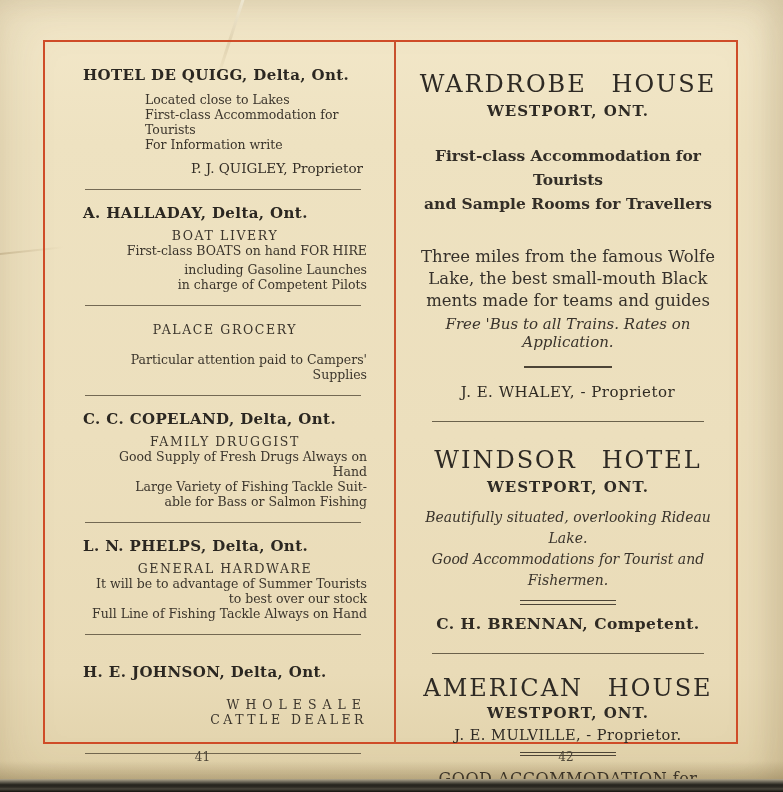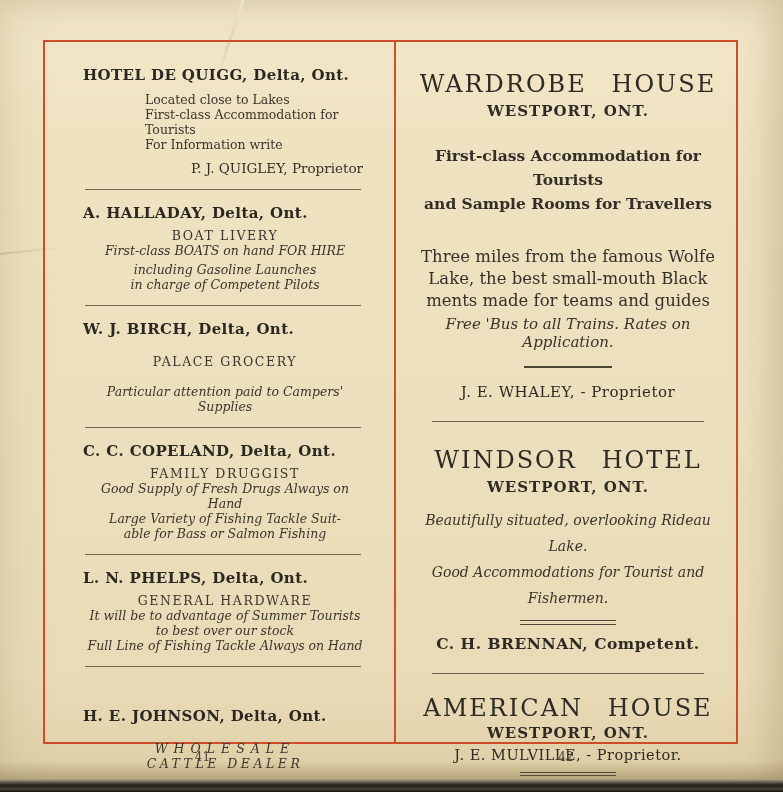--- a/index.html
+++ b/index.html
@@ -24,21 +24,21 @@
   }
   .gutter{position:absolute;left:394px;top:40px;width:2px;height:704px;background:#c8512e;}
   .col{position:absolute;top:42px;box-sizing:border-box;color:#35302a;}
   .col.left{left:45px;width:348px;padding:0 26px 0 38px;}
   .col.right{left:398px;width:340px;padding:0 12px;text-align:center;}
 
   
   .ad-title{font-weight:bold;font-size:15px;letter-spacing:.4px;color:#2b2721;}
   .bline{font-size:12.5px;line-height:15px;color:#3b352c;}
   .indent68{margin-left:62px;margin-top:8px;}
-  .centered{text-align:center;font-style:italic;}
+  .centered{text-align:right;}
   .sub{font-size:12.5px;letter-spacing:1.6px;text-align:center;margin-top:6px;color:#3b352c;}
   .prop-right{font-size:13.5px;text-align:right;padding-right:4px;margin-top:8px;color:#352f27;}
   .sep{border:0;border-top:1px solid rgba(75,66,48,.75);margin:13px 6px 14px 2px;}
   .ad1{margin-top:24px;}
   .ls-wide{letter-spacing:6px;}
   .ls-med{letter-spacing:3.5px;}
 
   
   .hotel-name{
     font-variant:small-caps;text-transform:lowercase;
@@ -46,21 +46,21 @@
     color:#2e2a24;line-height:36px;
   }
   .hotel-loc{font-weight:bold;font-size:15px;letter-spacing:1px;margin-top:4px;color:#2e2a24;}
   .tagline{font-weight:bold;font-size:15.5px;line-height:24px;color:#332e27;}
   .wbody{font-size:16.5px;line-height:22px;color:#35302a;margin-top:30px;}
   .notice{font-style:italic;font-size:15px;margin-top:3px;color:#3a342c;}
   .rule-short{border:0;border-top:2px solid #4c4436;width:88px;margin:15px auto 0;}
   .rule-long{border:0;border-top:1px solid rgba(75,66,48,.8);width:86%;margin:20px auto 0;}
   .rule-double{border-top:1px solid #4c4436;border-bottom:1px solid #4c4436;height:2.5px;width:96px;margin:9px auto 0;}
   .prop-line{font-size:15px;letter-spacing:.5px;margin-top:15px;color:#2f2a23;}
-  .italic-line{font-style:italic;font-size:14px;line-height:26px;color:#3a342c;}
+  .italic-line{font-style:italic;font-size:14px;line-height:21px;color:#3a342c;}
   .caps-line{font-size:16px;letter-spacing:.5px;margin-top:13px;color:#2e2a24;}
 
   .pagenum{position:absolute;top:750px;font-size:12px;color:#4b4437;text-align:center;}
   .pn-left{left:26px;width:353px;}
   .pn-right{left:394px;width:344px;}
   .bottom-shadow{position:absolute;left:0;right:0;bottom:13px;height:18px;
     background:linear-gradient(180deg,transparent,rgba(110,90,50,.28));}
   .bottom-edge{position:absolute;left:0;right:0;bottom:0;height:13px;
     background:linear-gradient(180deg,#b0a68c 0%,#6a6557 22%,#25231d 45%,#2e2b24 62%,#4a463c 76%,#14130f 100%);}
 </style>
@@ -89,21 +89,20 @@
     <div class="ad">
       <div class="ad-title">A. HALLADAY, Delta, Ont.</div>
       <div class="sub">BOAT LIVERY</div>
       <div class="bline centered">First-class BOATS on hand FOR HIRE</div>
       <div class="bline centered" style="margin-top:4px">including Gasoline Launches</div>
       <div class="bline centered">in charge of Competent Pilots</div>
     </div>
     <hr class="sep">
 
     <div class="ad">
-      <div class="ad-title">W. J. BIRCH, Delta, Ont.</div>
       <div class="sub" style="margin-top:16px">PALACE GROCERY</div>
       <div class="bline centered" style="margin-top:15px">Particular attention paid to Campers' Supplies</div>
     </div>
     <hr class="sep">
 
     <div class="ad">
       <div class="ad-title">C. C. COPELAND, Delta, Ont.</div>
       <div class="sub">FAMILY DRUGGIST</div>
       <div class="bline centered">Good Supply of Fresh Drugs Always on Hand</div>
       <div class="bline centered">Large Variety of Fishing Tackle Suit-</div>
@@ -113,21 +112,21 @@
 
     <div class="ad">
       <div class="ad-title">L. N. PHELPS, Delta, Ont.</div>
       <div class="sub">GENERAL HARDWARE</div>
       <div class="bline centered">It will be to advantage of Summer Tourists</div>
       <div class="bline centered">to best over our stock</div>
       <div class="bline centered">Full Line of Fishing Tackle Always on Hand</div>
     </div>
     <hr class="sep">
 
-    <div class="ad" style="margin-top:40px">
+    <div class="ad" style="margin-top:28px">
       <div class="ad-title">H. E. JOHNSON, Delta, Ont.</div>
       <div class="bline centered ls-wide" style="margin-top:16px">WHOLESALE</div>
       <div class="bline centered ls-med">CATTLE DEALER</div>
     </div>
     <hr class="sep" style="margin-top:26px">
 
   </div>
 
   <div class="col right">
 

